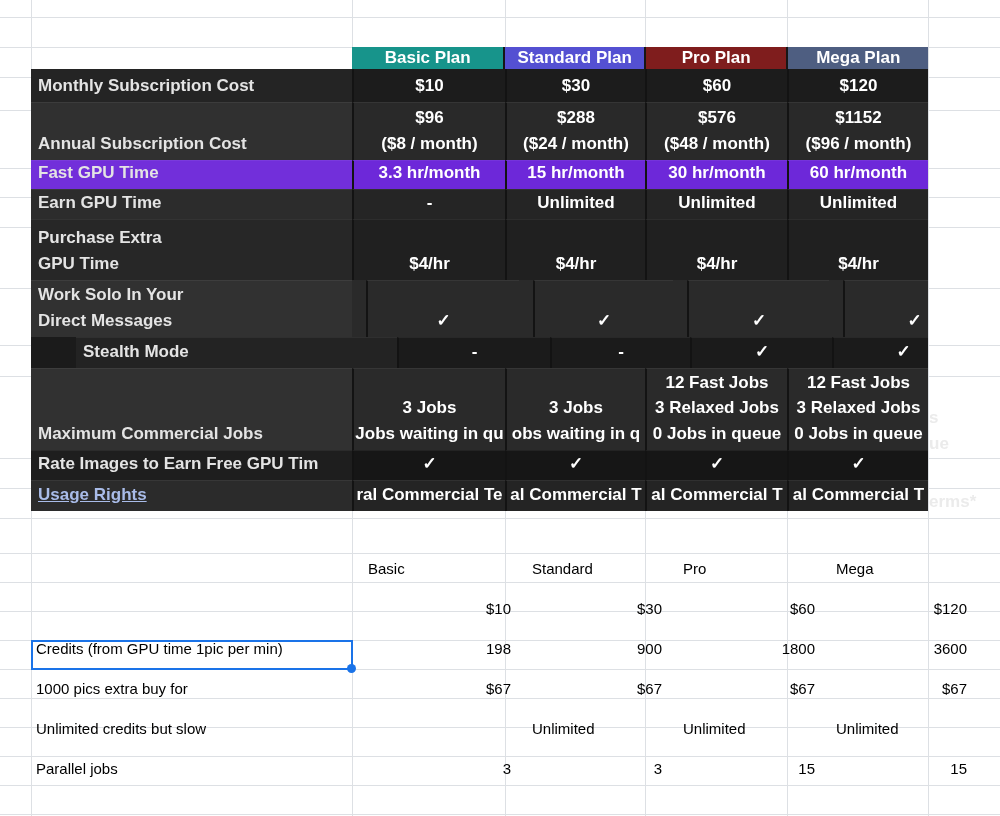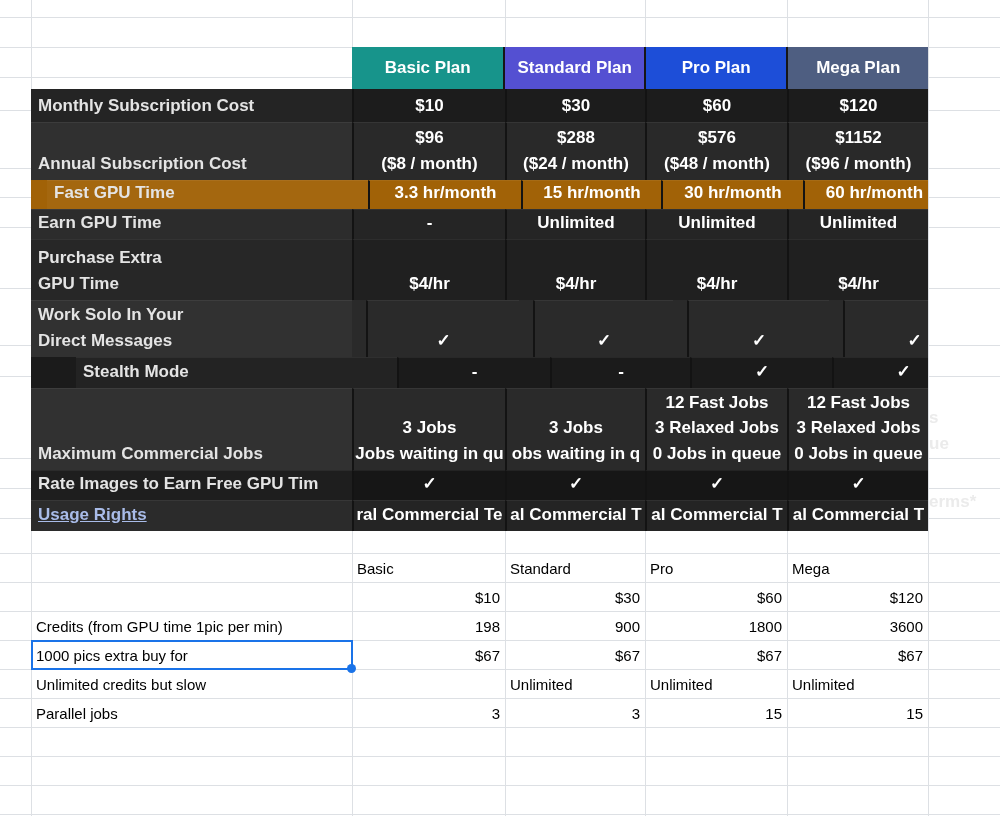--- a/index.html
+++ b/index.html
@@ -3,49 +3,49 @@
 <meta charset="utf-8">
 <style>
   html,body{margin:0;padding:0;background:#fff;}
   #canvas{position:relative;width:1000px;height:816px;background:#ffffff;overflow:hidden;
           font-family:"Liberation Sans", sans-serif;}
   .hline{position:absolute;left:0;width:1000px;height:1px;background:#dde0e4;z-index:0;}
   .vline{position:absolute;top:0;height:816px;width:1px;background:#dde0e4;z-index:0;}
 
   
   .dark-table{position:absolute;left:31px;top:47px;width:897px;z-index:2;}
-  .dt-header{display:flex;margin-left:321px;height:42px;}
+  .dt-header{display:flex;margin-left:321px;height:22px;}
   .dt-hcell{display:flex;align-items:center;justify-content:center;color:#ffffff;
             font-weight:bold;font-size:17px;overflow:hidden;white-space:pre;}
   .dt-hcell + .dt-hcell{border-left:2px solid #161616;}
   .w1{width:153px;} .w2{width:140px;} .w3{width:142px;} .w4{width:141px;}
 
   .dt-row{display:grid;grid-template-columns:321px 153px 140px 142px 141px;}
   .h33{height:33px;} .h58{height:58px;} .h29{height:29px;} .h30{height:30px;}
   .h61{height:61px;} .h57{height:57px;gap:14px;} .h31{height:31px;} .h82{height:82px;}
-  .r1{background:#1c1c1c;} .r2{background:#292929;} .r3{background:#a16207;padding-left:16px;}
+  .r1{background:#1c1c1c;} .r2{background:#292929;} .r3{background:#6d28d9;}
   .r4{background:#252525;} .r5{background:#202020;} .r6{background:#2a2a2a;}
   .r7{background:#1b1b1b;padding-left:45px;} .r8{background:#2a2a2a;} .r9{background:#161616;}
   .r10{background:#242424;}
   .dt-row + .dt-row .dcell{border-top:1px solid rgba(255,255,255,0.06);}
   .dcell{display:flex;align-items:flex-end;justify-content:center;overflow:hidden;
          white-space:pre;color:#ffffff;font-weight:bold;font-size:17px;line-height:1.5;
          padding-bottom:4px;text-align:center;box-sizing:border-box;}
   .dlabel{justify-content:flex-start;text-align:left;padding-left:7px;color:#e4e4e4;
           background:rgba(255,255,255,0.035);}
   .vcell{border-left:2px solid #131313;}
   .usage-link{color:#a9bce9;text-decoration:underline;}
 
   .ghost{position:absolute;left:929px;color:#ebebeb;font-weight:bold;font-size:17px;
          white-space:pre;z-index:1;}
 
   
   .sheet{position:absolute;left:31px;top:553px;z-index:1;display:grid;
          grid-template-columns:321px 153px 140px 142px 141px;grid-auto-rows:29px;
-         font-size:15px;color:#000;}
+         font-size:15px;color:#000;gap:11px;}
   .scell{display:flex;align-items:flex-end;overflow:hidden;white-space:pre;
          padding:0 5px 5px 5px;box-sizing:border-box;}
   .sright{justify-content:flex-end;}
   .sleft{justify-content:flex-start;}
 
   .selection{position:absolute;left:31px;top:640px;width:322px;height:30px;
              border:2px solid #1a73e8;box-sizing:border-box;z-index:3;}
   .fill-handle{position:absolute;right:-5px;bottom:-5px;width:9px;height:9px;
                border-radius:50%;background:#1a73e8;}
 </style>
@@ -80,21 +80,21 @@
     <div class="hline" style="top: 168px;"></div>
     <div class="hline" style="top: 110px;"></div>
     <div class="hline" style="top: 77px;"></div>
     <div class="hline" style="top: 47px;"></div>
     <div class="hline" style="top: 17px;"></div>
 
   <div class="dark-table">
     <div class="dt-header">
       <div class="dt-hcell w1" style="background: rgb(23, 148, 139);">Basic Plan</div>
       <div class="dt-hcell w2" style="background: rgb(84, 80, 210);">Standard Plan</div>
-      <div class="dt-hcell w3" style="background: #1d4ed8;">Pro Plan</div>
+      <div class="dt-hcell w3" style="background: #7f1d1d;">Pro Plan</div>
       <div class="dt-hcell w4" style="background: rgb(78, 94, 129);">Mega Plan</div>
     </div>
 
     <div class="dt-row h33 r1">
       <div class="dcell dlabel">Monthly Subscription Cost</div>
       <div class="dcell vcell">$10</div>
       <div class="dcell vcell">$30</div>
       <div class="dcell vcell">$60</div>
       <div class="dcell vcell">$120</div>
     </div>

